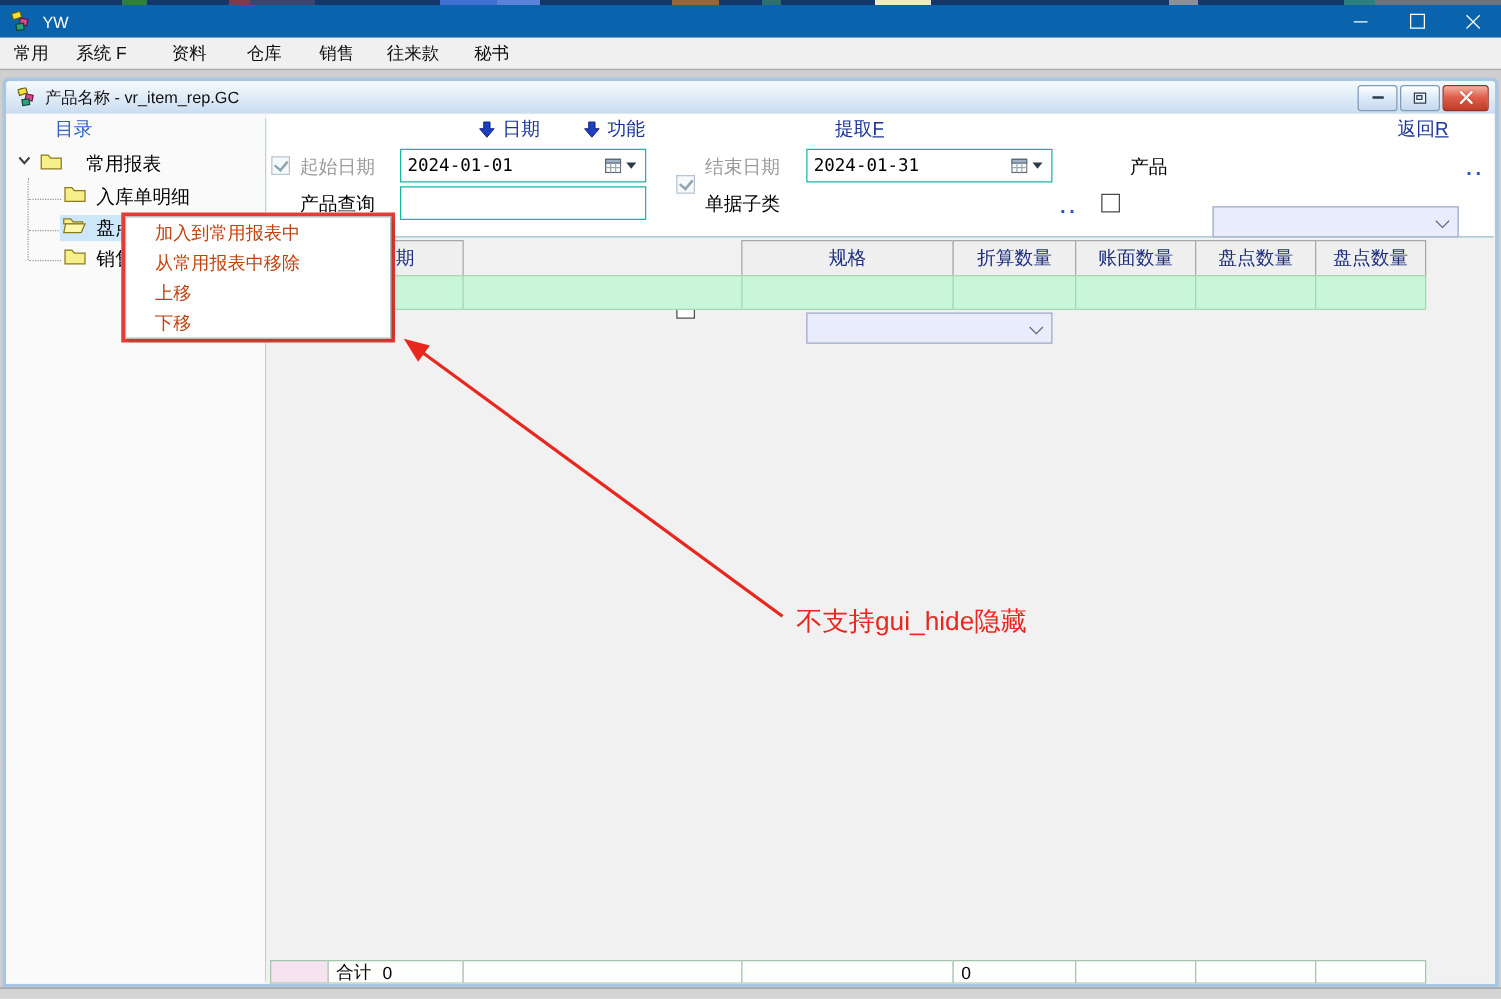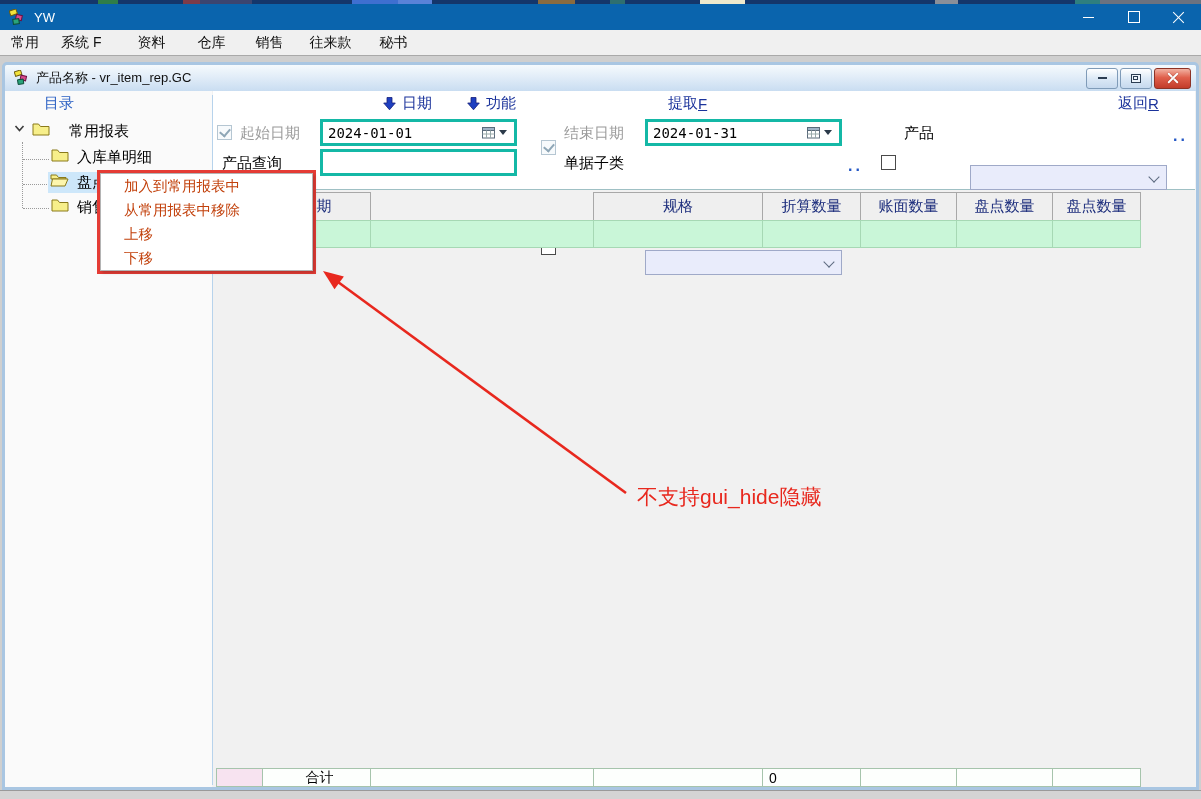--- a/index.html
+++ b/index.html
@@ -61,21 +61,21 @@
   .ctx{left:92px;top:79px;width:213px;height:98px;border:3px solid #e53c35;background:#fff;z-index:60;box-sizing:content-box;}
   .ctx-inner{position:absolute;inset:0;border:1px solid #b4b4b4;box-shadow:2px 2px 3px rgba(0,0,0,.18);}
   .ctx-item{height:24px;display:flex;align-items:center;padding-left:23px;font-size:14.5px;color:#c2410c;cursor:default;white-space:nowrap;}
   
   .cbox{width:15px;height:15px;box-sizing:border-box;background:#fff;border:1px solid #4a4a4a;position:relative;}
   .cbox.dis{border-color:#b5c6d2;background:#f7fafc;}
   .checkmark{position:absolute;left:2px;top:2px;width:8px;height:5px;border-left:2px solid #8ea6b6;
              border-bottom:2px solid #8ea6b6;transform:rotate(-50deg);}
   .flabel{font-size:15px;color:#000;white-space:nowrap;}
   .flabel.dis{color:#9b9b9b;}
-  .inputbox{box-sizing:border-box;border:3px solid #14b8a6;background:#fff;height:27px;display:flex;align-items:center;}
+  .inputbox{box-sizing:border-box;border:1px solid #14b8a6;background:#fff;height:27px;display:flex;align-items:center;}
   .inputbox input{border:none;outline:none;flex:1;height:100%;padding:0 0 0 5px;
       font-family:"DejaVu Sans Mono",monospace;font-size:14px;color:#000;background:transparent;min-width:0;}
   .dd-tri{width:0;height:0;border-left:4px solid transparent;border-right:4px solid transparent;
           border-top:5px solid #2b3a4a;margin:0 7px 0 4px;}
   .combo{box-sizing:border-box;height:25px;background:#e9ecfb;border:1px solid #9fa9c8;position:relative;}
   .chev{position:absolute;right:8px;top:7px;width:7px;height:7px;border-right:1.6px solid #5d6b80;
         border-bottom:1.6px solid #5d6b80;transform:rotate(45deg);}
   .dots{font-size:16px;font-weight:bold;color:#2457c5;letter-spacing:3px;}
   
   .th{position:absolute;top:101px;height:29px;background:#efefef;border:1px solid #a8a8a8;
@@ -243,21 +243,21 @@
       </div>
 
       <div class="abs cbox" style="left:876px;top:34px;"></div>
       <span class="abs flabel" style="left:899px;top:33px;">产品</span>
       <div class="abs combo" style="left:965px;top:29px;width:197px;">
         <span class="chev"></span>
       </div>
       <span class="abs dots" style="left:1168px;top:36px;">..</span>
 
       <div class="abs cbox" style="left:212px;top:64px;"></div>
-      <span class="abs flabel" style="left:217px;top:63px;">产品查询</span>
+      <span class="abs flabel" style="left:235px;top:63px;">产品查询</span>
       <div class="abs inputbox" style="left:315px;top:58px;width:197px;">
         <input value="" style="">
       </div>
 
       <div class="abs cbox" style="left:536px;top:64px;"></div>
       <span class="abs flabel" style="left:559px;top:63px;">单据子类</span>
       <div class="abs combo" style="left:640px;top:59px;width:197px;">
         <span class="chev"></span>
       </div>
       <span class="abs dots" style="left:843px;top:66px;">..</span>
@@ -273,21 +273,21 @@
       <div class="td" style="left:211px;width:47px;"></div>
       <div class="td" style="left:257px;width:109px;"></div>
       <div class="td" style="left:365px;width:224px;"></div>
       <div class="td" style="left:588px;width:170px;"></div>
       <div class="td" style="left:757px;width:99px;"></div>
       <div class="td" style="left:855px;width:97px;"></div>
       <div class="td" style="left:951px;width:97px;"></div>
       <div class="td" style="left:1047px;width:89px;"></div>
 
       <div class="tf" style="left:211px;width:47px;background:#f7e3f0;"></div>
-      <div class="tf" style="left:257px;width:109px;gap:9px;flex-direction:column;">
+      <div class="tf" style="left:257px;width:109px;gap:9px;">
         <span>合计</span>
           <span>0</span>
       </div>
       <div class="tf" style="left:365px;width:224px;"></div>
       <div class="tf" style="left:588px;width:170px;"></div>
       <div class="tf" style="left:757px;width:99px;">
         <span>0</span>
       </div>
       <div class="tf" style="left:855px;width:97px;"></div>
       <div class="tf" style="left:951px;width:97px;"></div>

